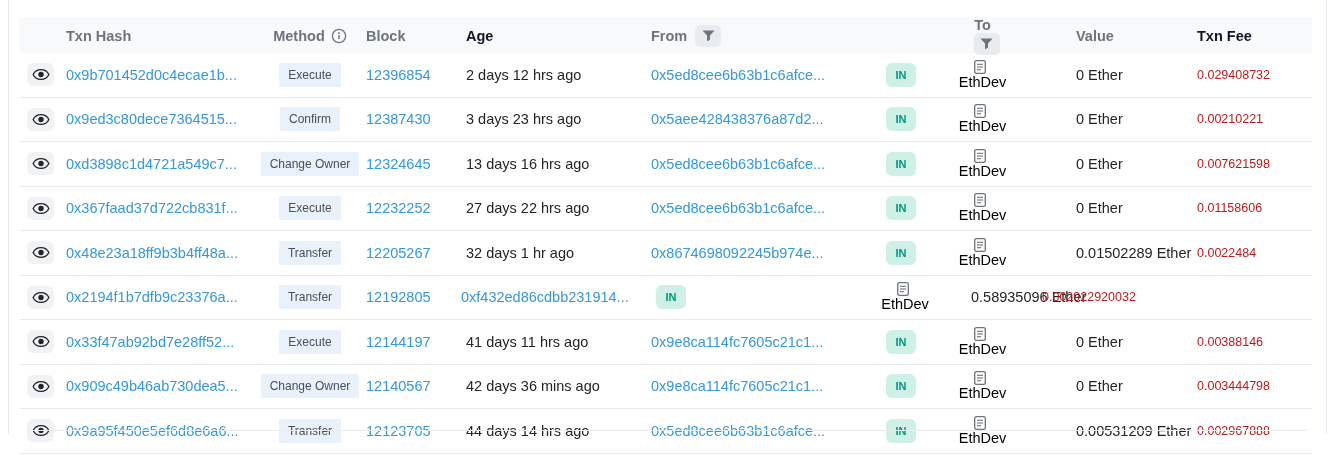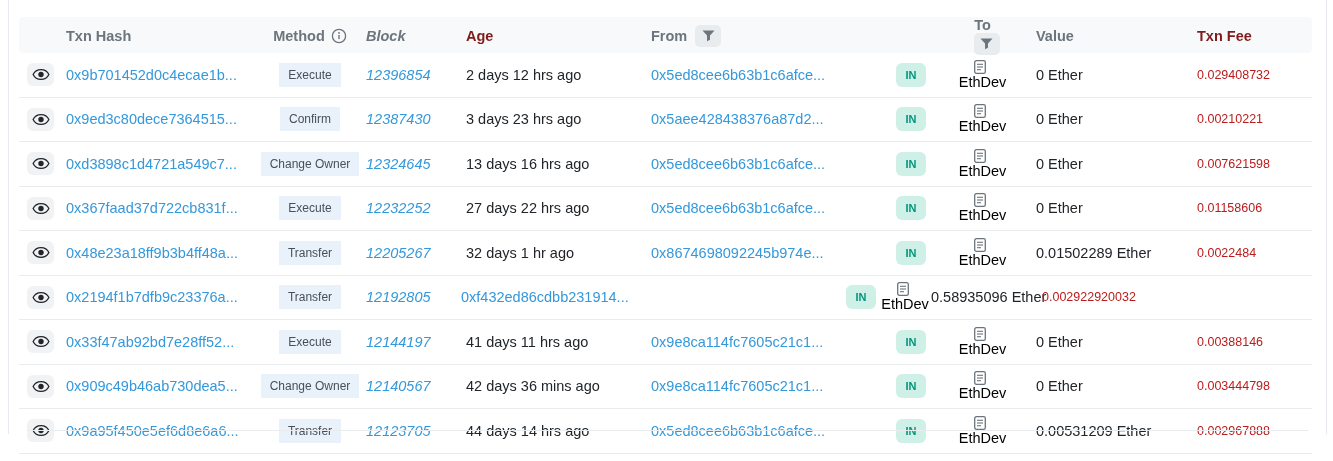--- a/index.html
+++ b/index.html
@@ -19,30 +19,30 @@
     height:36px; background:#f8f9fa; border-radius:4px;
     color:#6c757d; font-weight:bold; font-size:14.5px;
   }
   .th { display:flex; align-items:center; white-space:nowrap; }
   .tr { height:44.5px; border-bottom:1px solid #e9ecef; font-size:14.5px; color:#212529; }
   .td { display:flex; align-items:center; white-space:nowrap; }
 
   .c-eye   { padding-left:8px;  }
   .c-hash  { padding-left:7px;  }
   .c-method{ padding-left:8px;justify-content:center;  }
-  .c-block { padding-left:5px;font-style:italic;  }
+  .c-block { padding-left:5px;  }
   .c-age   { padding-left:10px; }
   .c-from  { padding-left:5px;text-align:center;  }
-  .c-dir   { padding-left:10px;justify-content:flex-end; }
+  .c-dir   { padding-left:10px; }
   .c-to    { padding-left:8px;flex-direction:column;  }
-  .c-value { padding-left:5px;  }
+  .c-value { padding-left:5px;margin-left:40px;  }
   .c-fee   { padding-left:11px; }
 
   .lnk { color:#3498db; text-decoration:none; cursor:pointer; }
-  .th-link { color:#7f1d1d; text-decoration:none; cursor:pointer; font-weight:bold; }
+  .th-link { color:#0f172a; text-decoration:none; cursor:pointer; font-weight:bold; }
 
   .eye-btn {
     width:27px; height:23px; background:#f1f2f3; border:none; border-radius:6px;
     display:inline-flex; align-items:center; justify-content:center; cursor:pointer;
   }
   .badge-method {
     display:inline-block; background:#e9f2fb; color:#484f58;
     font-size:12px; line-height:1; padding:6px 9px; border-radius:0; white-space:nowrap;
   }
   .badge-in {

